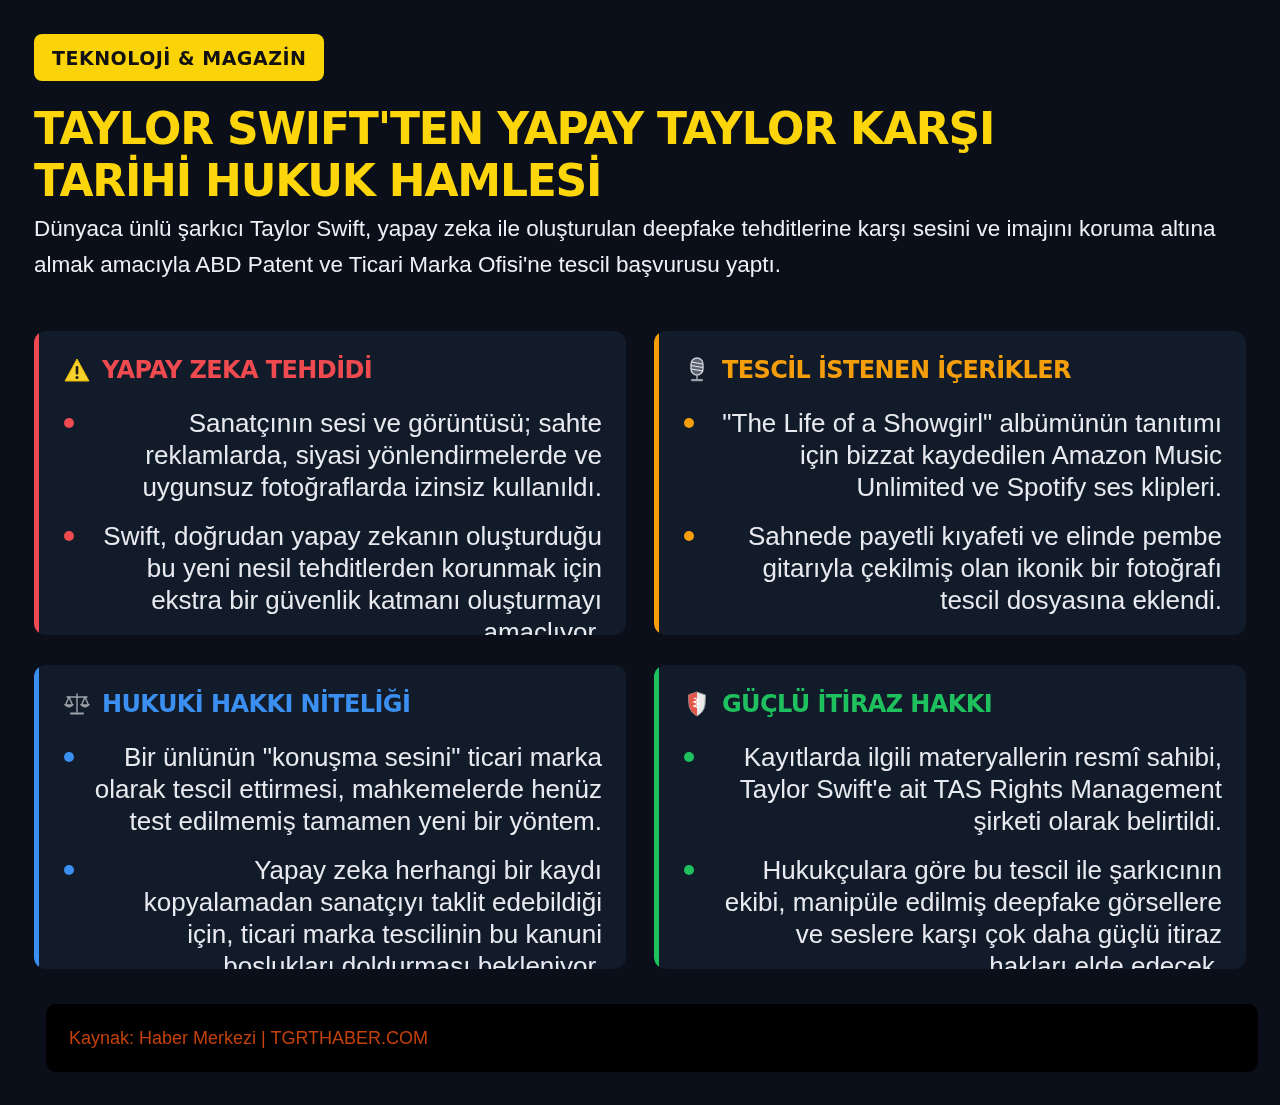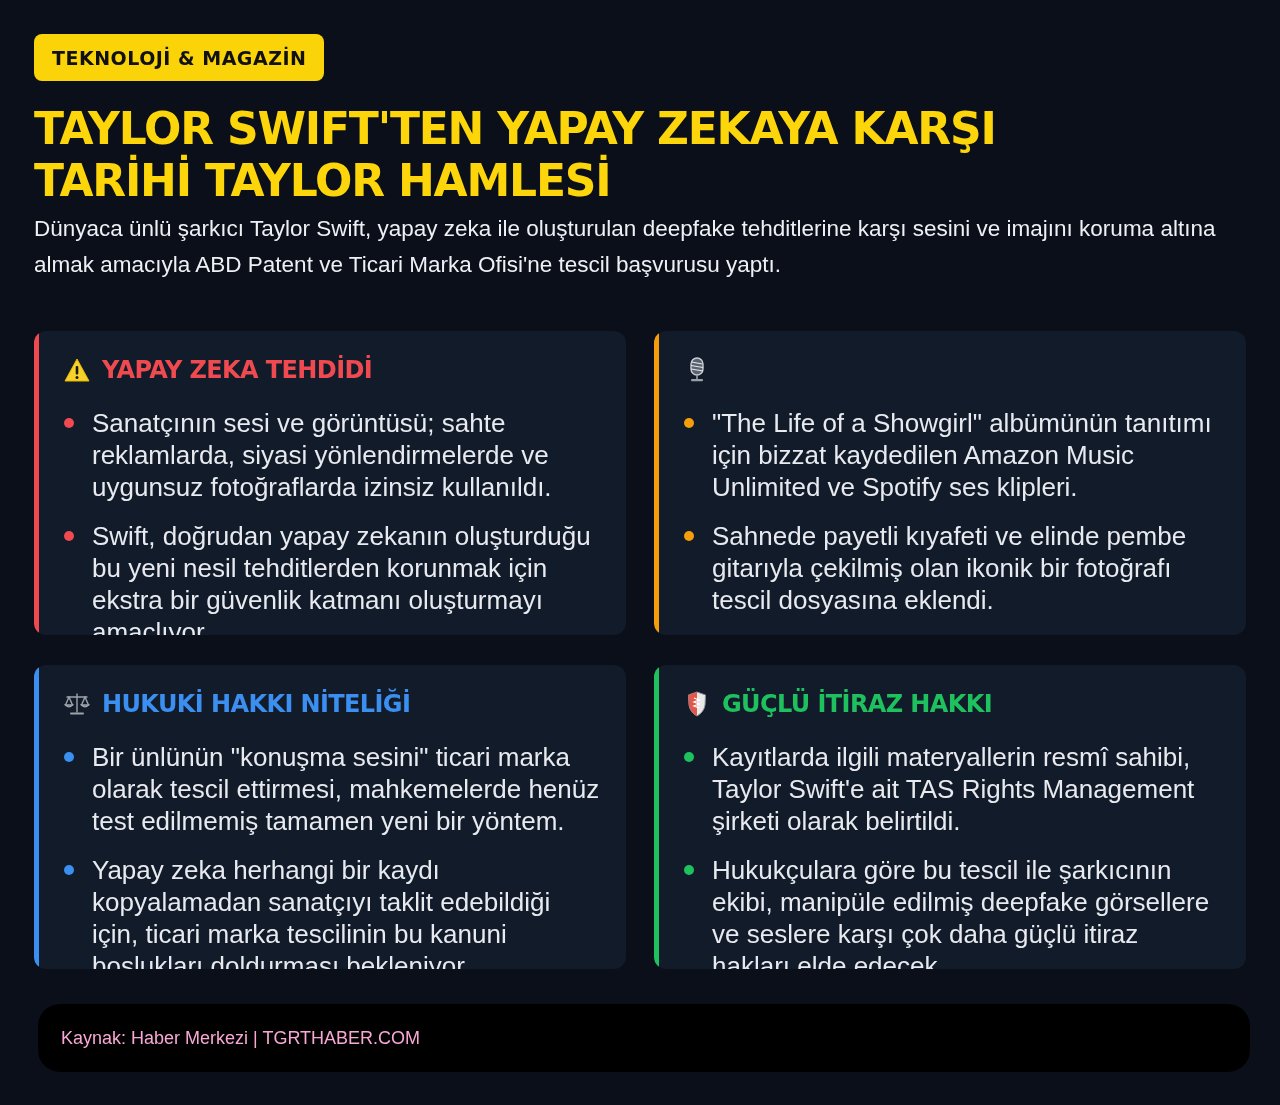--- a/index.html
+++ b/index.html
@@ -52,20 +52,21 @@
     }
     .grid {
       position: absolute;
       left: 0;
       top: 297px;
       width: 1212px;
       display: grid;
       grid-template-columns: 592px 592px;
       column-gap: 28px;
       row-gap: 30px;
+      text-align: right;
     }
     .card {
       position: relative;
       background: #111b29;
       border-radius: 12px;
       height: 304px;
       padding: 22px 24px 20px 30px;
       overflow: hidden;
     }
     .card .accent-bar {
@@ -109,41 +110,41 @@
     .card-list li .dot {
       position: absolute;
       left: 0;
       top: 11px;
       width: 10px;
       height: 10px;
       border-radius: 50%;
     }
     .footer {
       position: absolute;
-      left: 4px;
+      left: 12px;
       top: 970px;
       width: 1212px;
       height: 68px;
       background: #000000;
-      border-radius: 22px;
+      border-radius: 10px;
       padding: 0 23px;
       display: flex;
       align-items: center;
       font-size: 18px;
-      color: #f9a8d4;
+      color: #c2410c;
     }
   </style>
 </head>
 <body>
 
 <div class="page">
 
   <div class="category-badge">TEKNOLOJİ &amp; MAGAZİN</div>
 
-  <h1 class="headline">TAYLOR SWIFT'TEN YAPAY ZEKAYA KARŞI TARİHİ TAYLOR HAMLESİ</h1>
+  <h1 class="headline">TAYLOR SWIFT'TEN YAPAY TAYLOR KARŞI TARİHİ HUKUK HAMLESİ</h1>
 
   <p class="lead">Dünyaca ünlü şarkıcı Taylor Swift, yapay zeka ile oluşturulan deepfake tehditlerine karşı sesini ve imajını koruma altına almak amacıyla ABD Patent ve Ticari Marka Ofisi'ne tescil başvurusu yaptı.</p>
 
   <div class="grid">
 
     <section class="card">
       <div class="accent-bar" style="background:#ef4a4f"></div>
       <div class="card-title" style="color:#ef4a4f">
         <span class="icon">
           <svg width="26" height="24" viewBox="0 0 26 24">
@@ -166,20 +167,21 @@
         <span class="icon">
           <svg width="20" height="26" viewBox="0 0 20 26">
             <rect x="4" y="1" width="12" height="17" rx="6" fill="#5b6270" stroke="#c9ccd2" stroke-width="1.4"></rect>
             <line x1="4.5" y1="5" x2="15.5" y2="7" stroke="#e6e8ec" stroke-width="1.2"></line>
             <line x1="4" y1="8.5" x2="16" y2="10.5" stroke="#e6e8ec" stroke-width="1.2"></line>
             <line x1="4" y1="12" x2="16" y2="14" stroke="#e6e8ec" stroke-width="1.2"></line>
             <line x1="10" y1="18" x2="10" y2="22" stroke="#9aa0a8" stroke-width="1.6"></line>
             <rect x="4" y="22" width="12" height="2.2" rx="1" fill="#9aa0a8"></rect>
           </svg>
         </span>
+        <span>TESCİL İSTENEN İÇERİKLER</span>
       </div>
       <ul class="card-list">
         <li><span class="dot" style="background:#f59e0b"></span><span>"The Life of a Showgirl" albümünün tanıtımı için bizzat kaydedilen Amazon Music Unlimited ve Spotify ses klipleri.</span></li>
         <li><span class="dot" style="background:#f59e0b"></span><span>Sahnede payetli kıyafeti ve elinde pembe gitarıyla çekilmiş olan ikonik bir fotoğrafı tescil dosyasına eklendi.</span></li>
       </ul>
     </section>
 
     <section class="card">
       <div class="accent-bar" style="background:#3b8ff0"></div>
       <div class="card-title" style="color:#3b8ff0">

